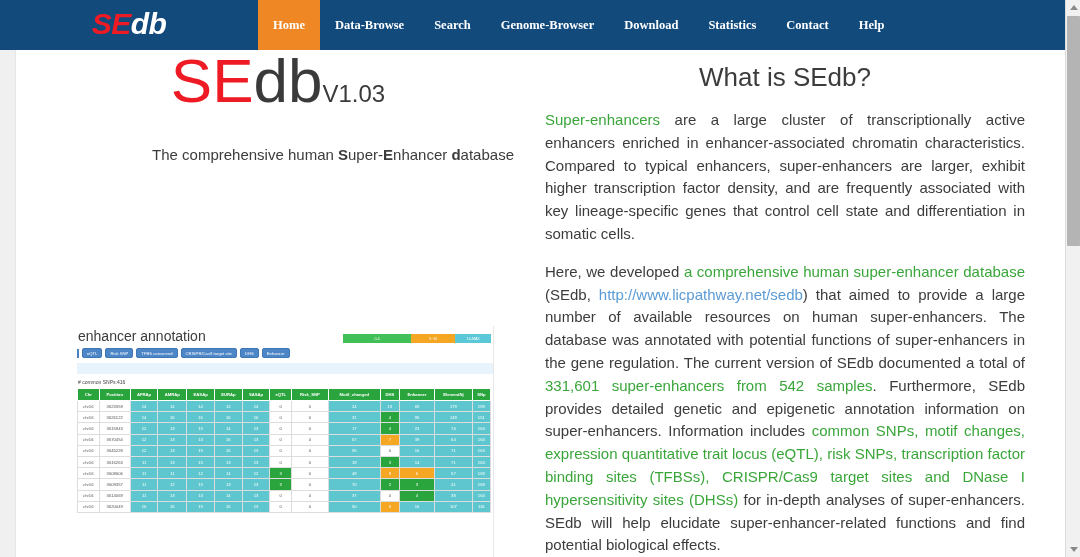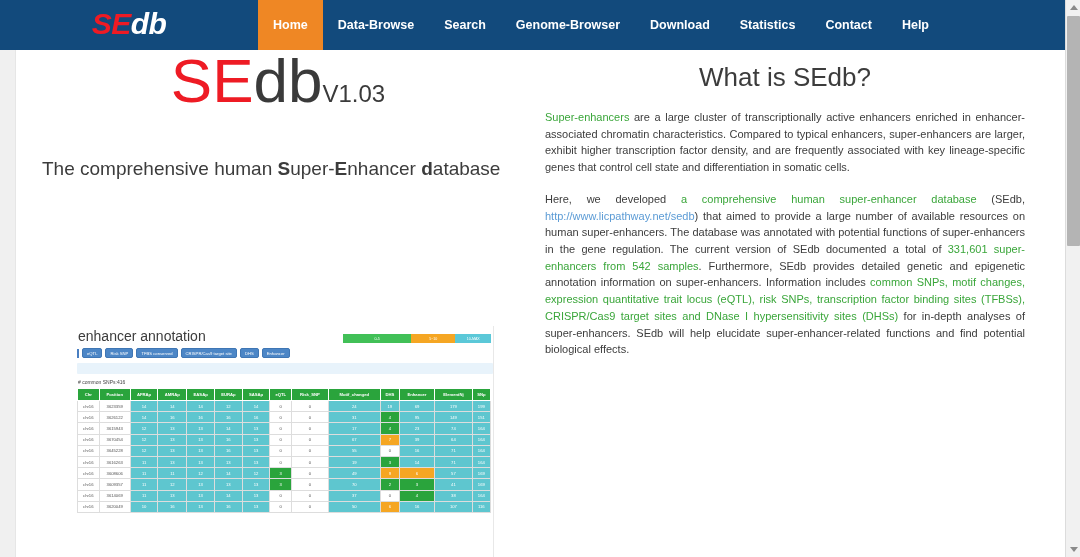--- a/index.html
+++ b/index.html
@@ -25,21 +25,21 @@
     display: flex; align-items: stretch;
   }
   #brand {
     width: 258px; display: flex; align-items: center; justify-content: center;
     font-size: 30px; font-weight: bold; font-style: italic; letter-spacing: -0.5px;
     padding-bottom: 3px;
   }
   #brand .se { color: #ee1b24; }
   #brand .db { color: #ffffff; }
 
-  #navlist { display: flex; align-items: stretch; }
+  #navlist { display: flex; align-items: stretch; font-family: Liberation Serif, serif; }
   .navitem {
     display: flex; align-items: center; justify-content: center;
     padding: 0 15px;
     color: #ffffff; font-size: 12.5px; font-weight: bold;
     white-space: nowrap; cursor: pointer; text-decoration: none;
   }
   .navitem.active { background: #ef8724; }
   .caret {
     display: inline-block; margin-left: 5px;
     width: 0; height: 0;
@@ -63,22 +63,22 @@
   #hero-title {
     text-align: center; 
     line-height: 1;
   }
   #hero-title .sedb { font-size: 62px; font-weight: normal; }
   #hero-title .s-red { color: #ee1b24; }
   #hero-title .db-dark { color: #3a3a3a; }
   #hero-title .ver { font-size: 24px; color: #3a3a3a; vertical-align: baseline; }
 
   #hero-sub {
-    text-align: left; margin-top: 40px;
-    font-size: 19px; color: #3c3c3c; line-height: 1.75;
+    text-align: right; margin-top: 30px;
+    font-size: 15px; color: #3c3c3c; line-height: 1.75;
     padding: 0 22px;
   }
   #hero-sub b { font-weight: bold; }
 
   
   #shot {
     position: absolute; left: 55px; top: 276px; width: 420px; height: 235px;
     background: #ffffff; overflow: hidden;
     font-size: 4.4px; color: #555;
   }
@@ -133,21 +133,21 @@
     width: 9px; height: 9px; border-radius: 50%;
     border: 1px solid #ffffff; background: transparent;
   }
 
   
   #article-h {
     text-align: center; font-size: 26px; color: #3c3c3c;
     font-weight: normal; margin: 12px 0 16px 0;
   }
   .para {
-    font-size: 11px; line-height: 1.52; color: #3c3c3c;
+    font-size: 15px; line-height: 1.52; color: #3c3c3c;
     text-align: justify; margin: 0 0 15px 0;
   }
   .hl-green { color: #3aa63a; }
   .hl-link  { color: #5b9bd5; }
 
   
   #scrollbar {
     position: absolute; right: 0; top: 0; width: 15px; height: 557px;
     background: #f1f1f1; border-left: 1px solid #dcdcdc;
   }

